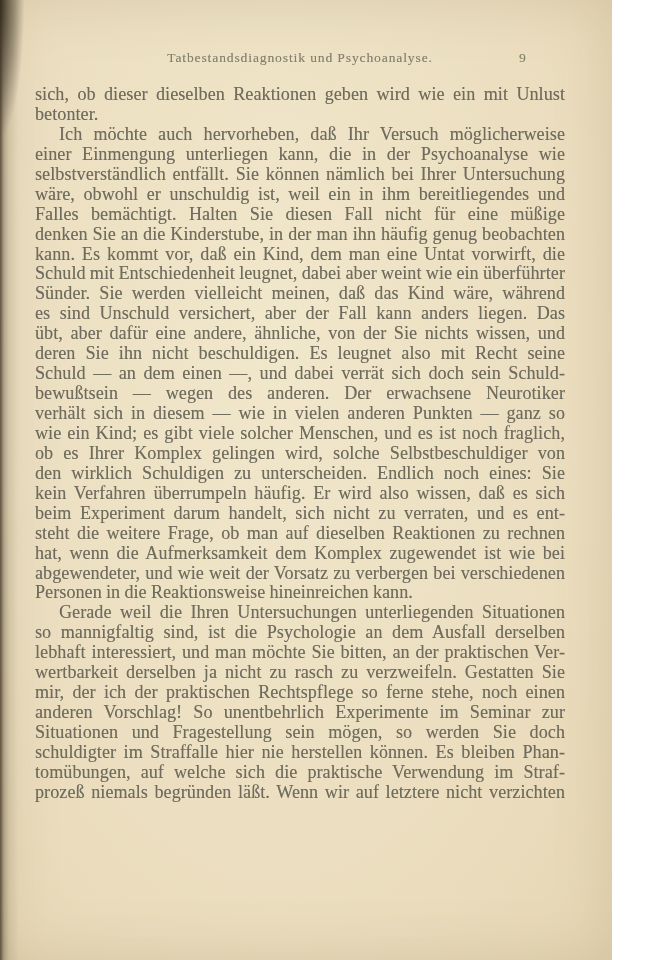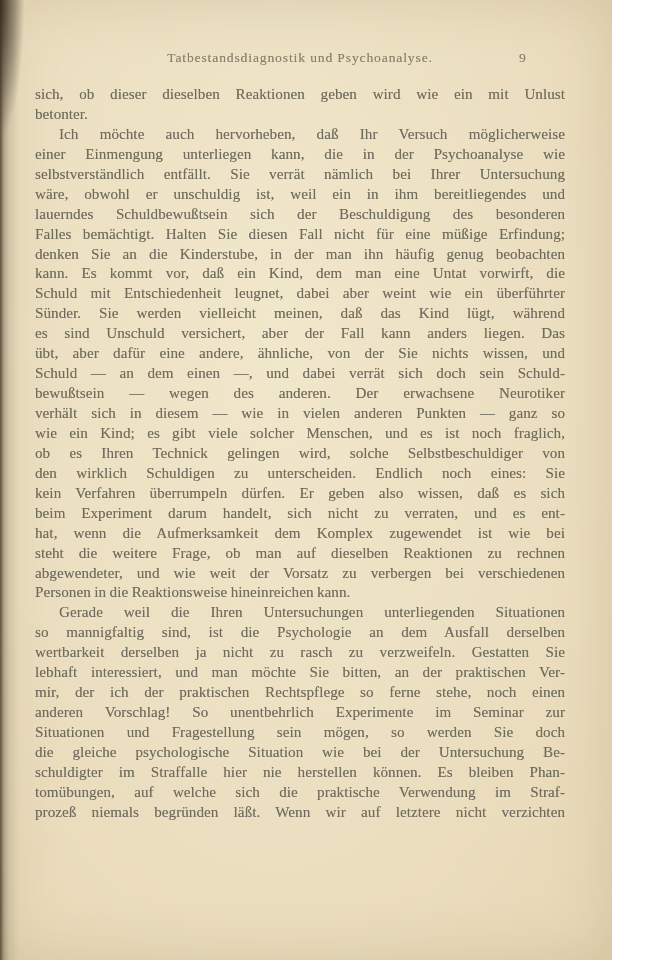--- a/index.html
+++ b/index.html
@@ -64,21 +64,21 @@
     width: 30px;
     text-align: left;
     letter-spacing: 0;
   }
   .text-body {
     position: absolute;
     top: 85px;
     left: 35px;
     width: 530px;
     color: #6f6c5e;
-    font-size: 15px;
+    font-size: 18px;
     letter-spacing: 0.1px;
     word-spacing: -0.4px;
     text-shadow: 0.2px 0.2px 0.5px rgba(111,108,94,0.50);
   }
   .line {
     height: 19.95px;
     line-height: 19.95px;
     overflow: hidden;
     text-align: justify;
     text-align-last: justify;
@@ -102,49 +102,48 @@
   <div class="running-head">
     <span>Tatbestandsdiagnostik und Psychoanalyse.</span>
     <span class="page-num">9</span>
   </div>
 
   <div class="text-body">
       <div class="line">sich, ob dieser dieselben Reaktionen geben wird wie ein mit Unlust</div>
       <div class="line no-just">betonter.</div>
       <div class="line indent">Ich möchte auch hervorheben, daß Ihr Versuch möglicherweise</div>
       <div class="line">einer Einmengung unterliegen kann, die in der Psychoanalyse wie</div>
-      <div class="line">selbstverständlich entfällt.  Sie verrät nämlich bei Ihrer Untersuchung</div>
+      <div class="line">selbstverständlich entfällt.  Sie können nämlich bei Ihrer Untersuchung</div>
       <div class="line">wäre, obwohl er unschuldig ist, weil ein in ihm bereitliegendes und</div>
-      <div class="line">lauerndes Schuldbewußtsein sich der Beschuldigung des besonderen</div>
       <div class="line">Falles bemächtigt. Halten Sie diesen Fall nicht für eine müßige Erfindung;</div>
       <div class="line">denken Sie an die Kinderstube, in der man ihn häufig genug beobachten</div>
       <div class="line">kann.  Es kommt vor, daß ein Kind, dem man eine Untat vorwirft, die</div>
       <div class="line">Schuld mit Entschiedenheit leugnet, dabei aber weint wie ein überführter</div>
-      <div class="line">Sünder.  Sie werden vielleicht meinen, daß das Kind lügt, während</div>
+      <div class="line">Sünder.  Sie werden vielleicht meinen, daß das Kind wäre, während</div>
       <div class="line">es sind Unschuld versichert, aber der Fall kann anders liegen.  Das</div>
       <div class="line">übt, aber dafür eine andere, ähnliche, von der Sie nichts wissen, und</div>
+      <div class="line">deren Sie ihn nicht beschuldigen.  Es leugnet also mit Recht seine</div>
       <div class="line">Schuld — an dem einen —, und dabei verrät sich doch sein Schuld-</div>
       <div class="line">bewußtsein — wegen des anderen.  Der erwachsene Neurotiker</div>
       <div class="line">verhält sich in diesem — wie in vielen anderen Punkten — ganz so</div>
       <div class="line">wie ein Kind; es gibt viele solcher Menschen, und es ist noch fraglich,</div>
-      <div class="line">ob es Ihren Technick gelingen wird, solche Selbstbeschuldiger von</div>
+      <div class="line">ob es Ihrer Komplex gelingen wird, solche Selbstbeschuldiger von</div>
       <div class="line">den wirklich Schuldigen zu unterscheiden.  Endlich noch eines: Sie</div>
-      <div class="line">kein Verfahren überrumpeln dürfen.  Er geben also wissen, daß es sich</div>
+      <div class="line">kein Verfahren überrumpeln häufig.  Er wird also wissen, daß es sich</div>
       <div class="line">beim Experiment darum handelt, sich nicht zu verraten, und es ent-</div>
+      <div class="line">steht die weitere Frage, ob man auf dieselben Reaktionen zu rechnen</div>
       <div class="line">hat, wenn die Aufmerksamkeit dem Komplex zugewendet ist wie bei</div>
-      <div class="line">steht die weitere Frage, ob man auf dieselben Reaktionen zu rechnen</div>
       <div class="line">abgewendeter, und wie weit der Vorsatz zu verbergen bei verschiedenen</div>
       <div class="line no-just">Personen in die Reaktionsweise hineinreichen kann.</div>
       <div class="line indent">Gerade weil die Ihren Untersuchungen unterliegenden Situationen</div>
       <div class="line">so mannigfaltig sind, ist die Psychologie an dem Ausfall derselben</div>
+      <div class="line">lebhaft interessiert, und man möchte Sie bitten, an der praktischen Ver-</div>
       <div class="line">wertbarkeit derselben ja nicht zu rasch zu verzweifeln.  Gestatten Sie</div>
-      <div class="line">lebhaft interessiert, und man möchte Sie bitten, an der praktischen Ver-</div>
       <div class="line">mir, der ich der praktischen Rechtspflege so ferne stehe, noch einen</div>
       <div class="line">anderen Vorschlag!  So unentbehrlich Experimente im Seminar zur</div>
       <div class="line">Situationen und Fragestellung sein mögen, so werden Sie doch</div>
-      <div class="line">die gleiche psychologische Situation wie bei der Untersuchung Be-</div>
       <div class="line">schuldigter im Straffalle hier nie herstellen können.  Es bleiben Phan-</div>
       <div class="line">tomübungen, auf welche sich die praktische Verwendung im Straf-</div>
       <div class="line">prozeß niemals begründen läßt.  Wenn wir auf letztere nicht verzichten</div>
     </div>
 
   <div class="vignette"></div>
 </div>
 
 </body></html>

